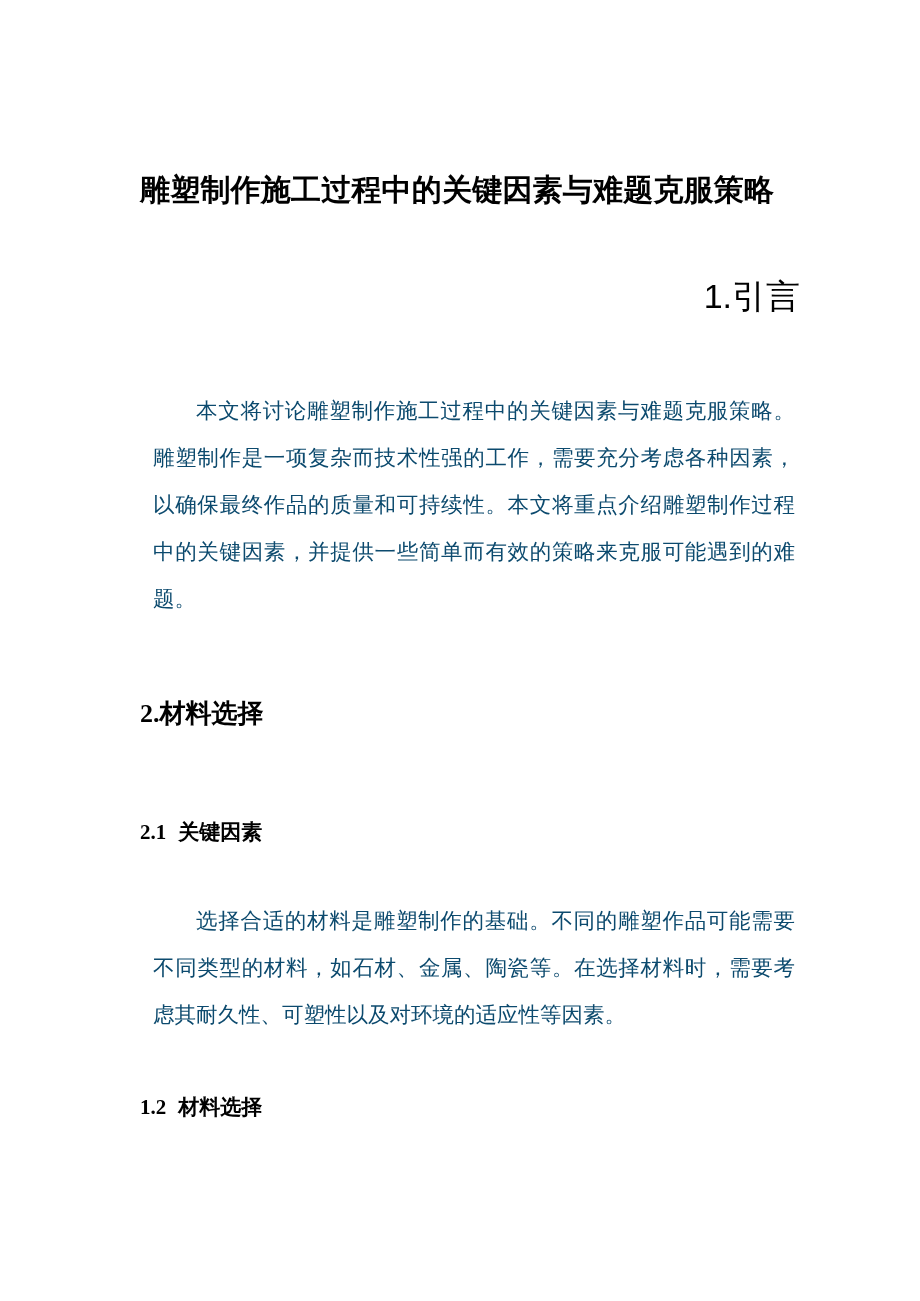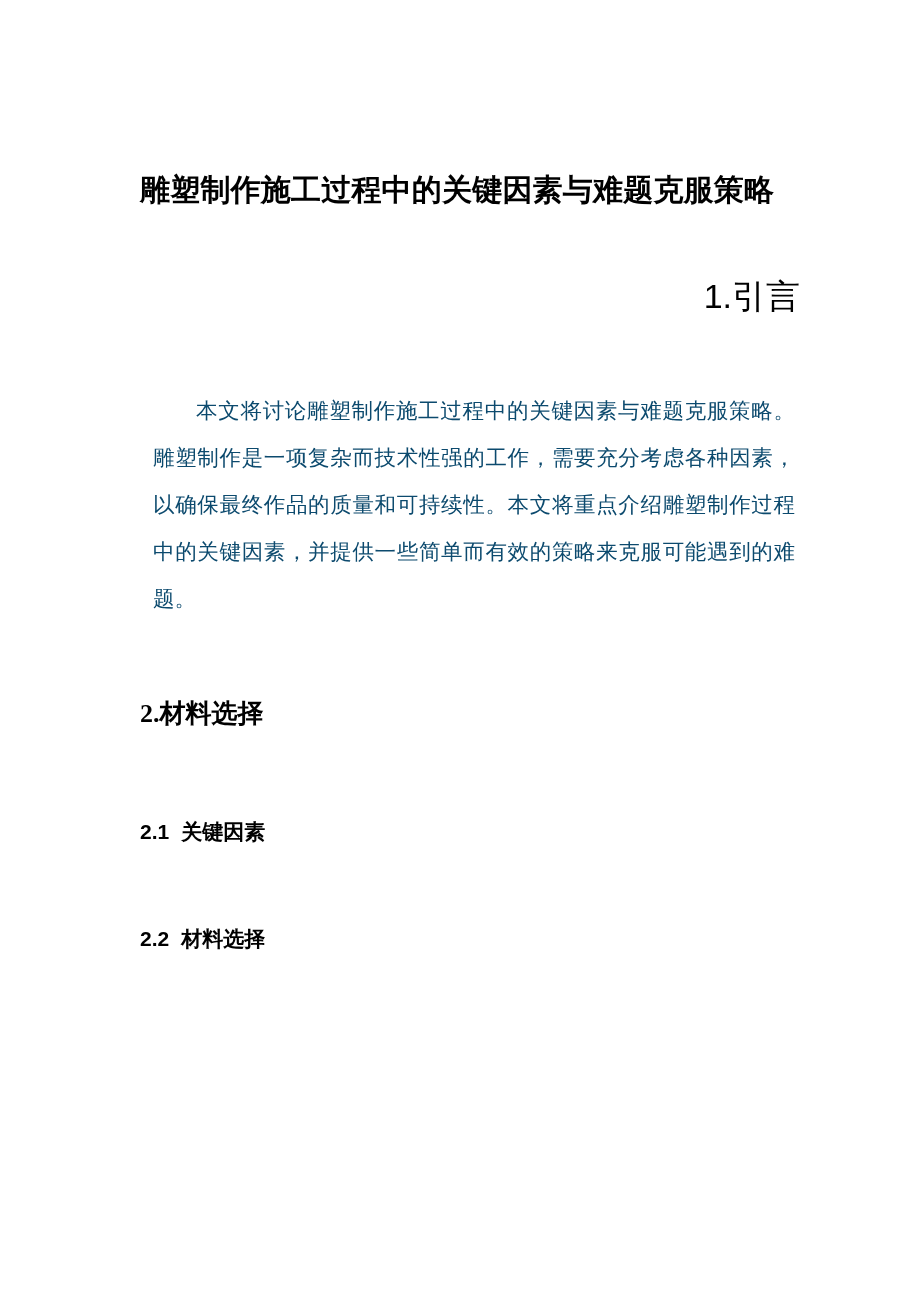--- a/index.html
+++ b/index.html
@@ -74,21 +74,21 @@
   
   .h2 {
     font-family: "Liberation Sans", "DejaVu Sans", sans-serif;
     font-size: 21px;
     font-weight: 700;
     line-height: 1.2;
     margin: 0;
     white-space: nowrap;
   }
   .h2 .num {
-    font-family: Liberation Sans, sans-serif;
+    font-family: Liberation Serif, serif;
     font-weight: 700;
     margin-right: 12px;
   }
 
   
   .para {
     font-family: "Liberation Serif", "DejaVu Serif", serif;
     font-size: 21.5px;
     font-weight: 400;
     line-height: 47px;
@@ -134,21 +134,22 @@
 
 
     <div class="sp-para-h2"></div>
 
     <h3 class="h2">
       <span class="num">2.1</span><span>关键因素</span>
     </h3>
 
     <div class="sp-h2-para"></div>
 
+    <p class="para">选择合适的材料是雕塑制作的基础。不同的雕塑作品可能需要不同类型的材料，如石材、金属、陶瓷等。在选择材料时，需要考虑其耐久性、可塑性以及对环境的适应性等因素。</p>
 
     <div class="sp-para-h2b"></div>
 
     <h3 class="h2">
-      <span class="num">2.2</span><span>材料选择</span>
+      <span class="num">1.2</span><span>材料选择</span>
     </h3>
 
   </div>
 </div>
 
 </body></html>

